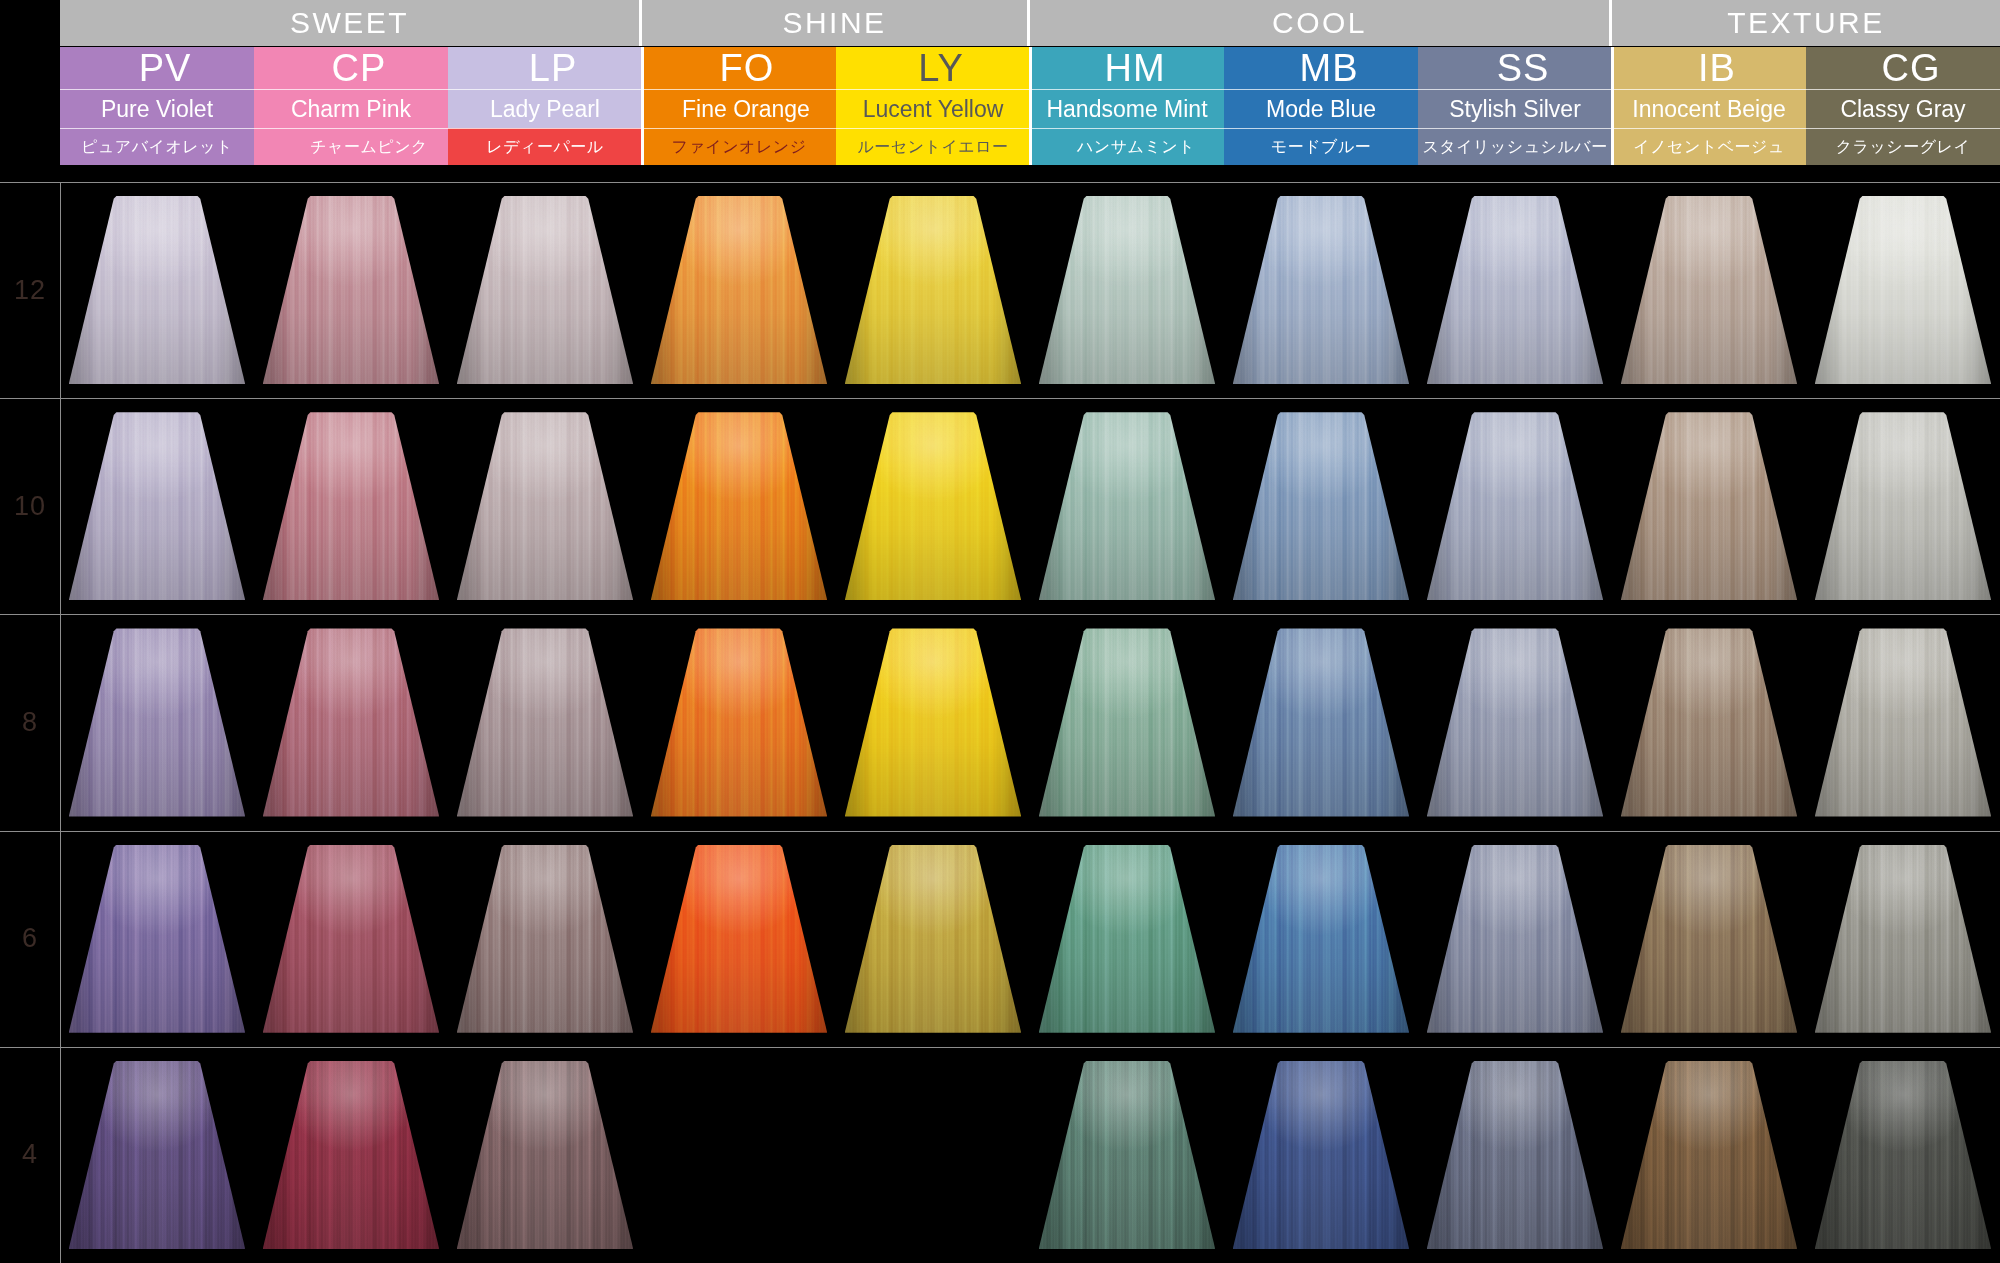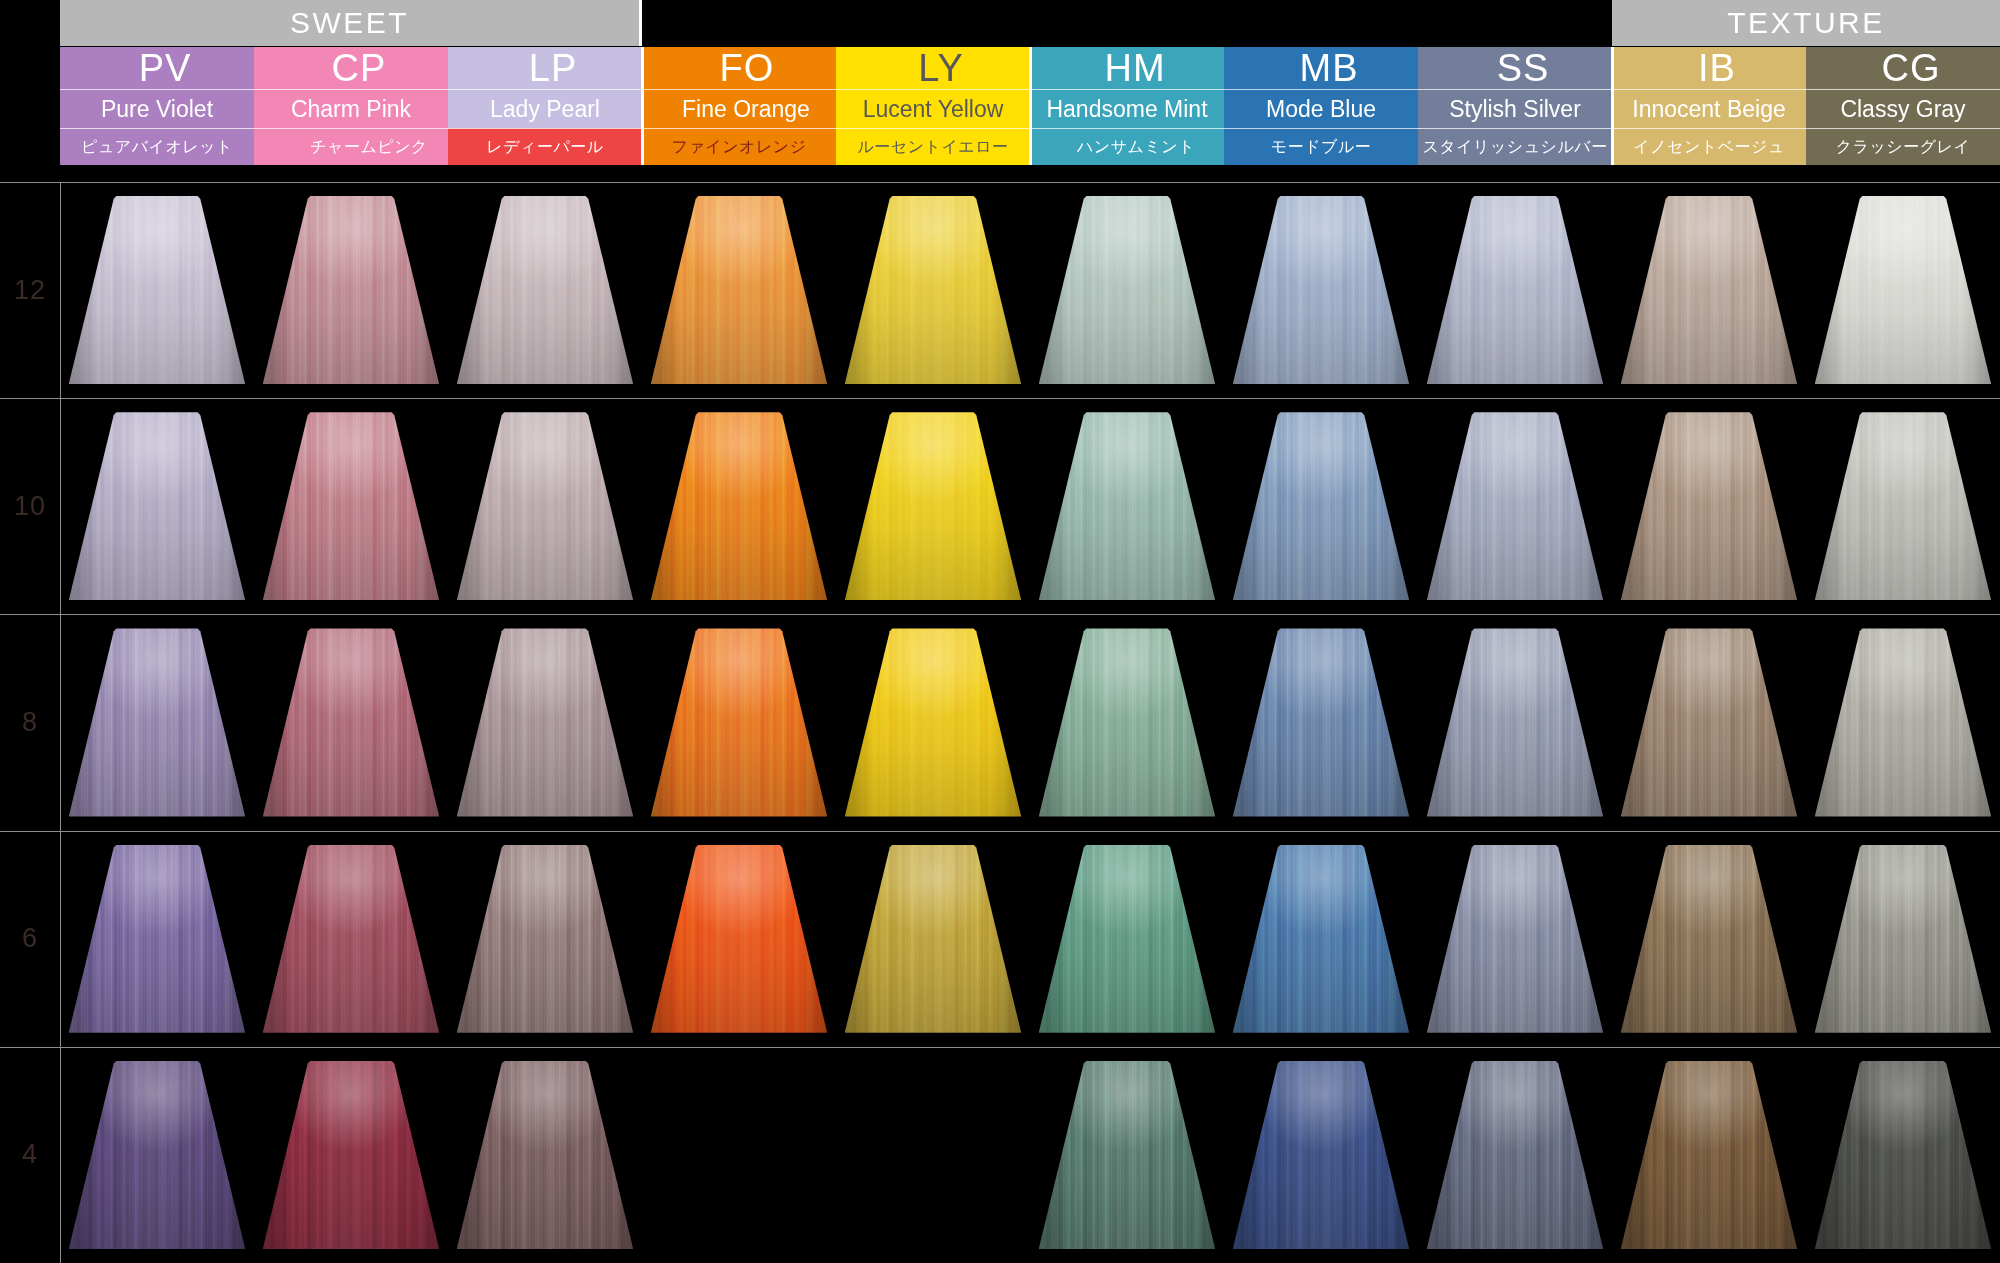--- a/index.html
+++ b/index.html
@@ -176,20 +176,26 @@
 <body>
 
 <div id="chart">
 
   <div id="header">
     <div class="hdr-corner"></div>
     <div class="group-row" id="group-row">
         <div class="group-cell" style="left: 0px; width: 582px; background: rgb(183, 183, 183); color: rgb(255, 255, 255);">
           <span>SWEET</span>
         </div>
+        <div class="group-cell" style="left: 582px; width: 388px; background: rgb(183, 183, 183); color: rgb(255, 255, 255);">
+          <span>SHINE</span>
+        </div>
+        <div class="group-cell" style="left: 970px; width: 582px; background: rgb(183, 183, 183); color: rgb(255, 255, 255);">
+          <span>COOL</span>
+        </div>
         <div class="group-cell" style="left: 1552px; width: 388px; background: rgb(183, 183, 183); color: rgb(255, 255, 255);">
           <span>TEXTURE</span>
         </div>
       </div>
     <div class="col-row" id="code-row">
         <div class="col-cell" style="left: 0px; width: 194px; background: rgb(171, 127, 192); color: rgb(255, 255, 255);">
           <span>PV</span>
         </div>
         <div class="col-cell" style="left: 194px; width: 194px; background: rgb(242, 134, 180); color: rgb(255, 255, 255);">
           <span>CP</span>

